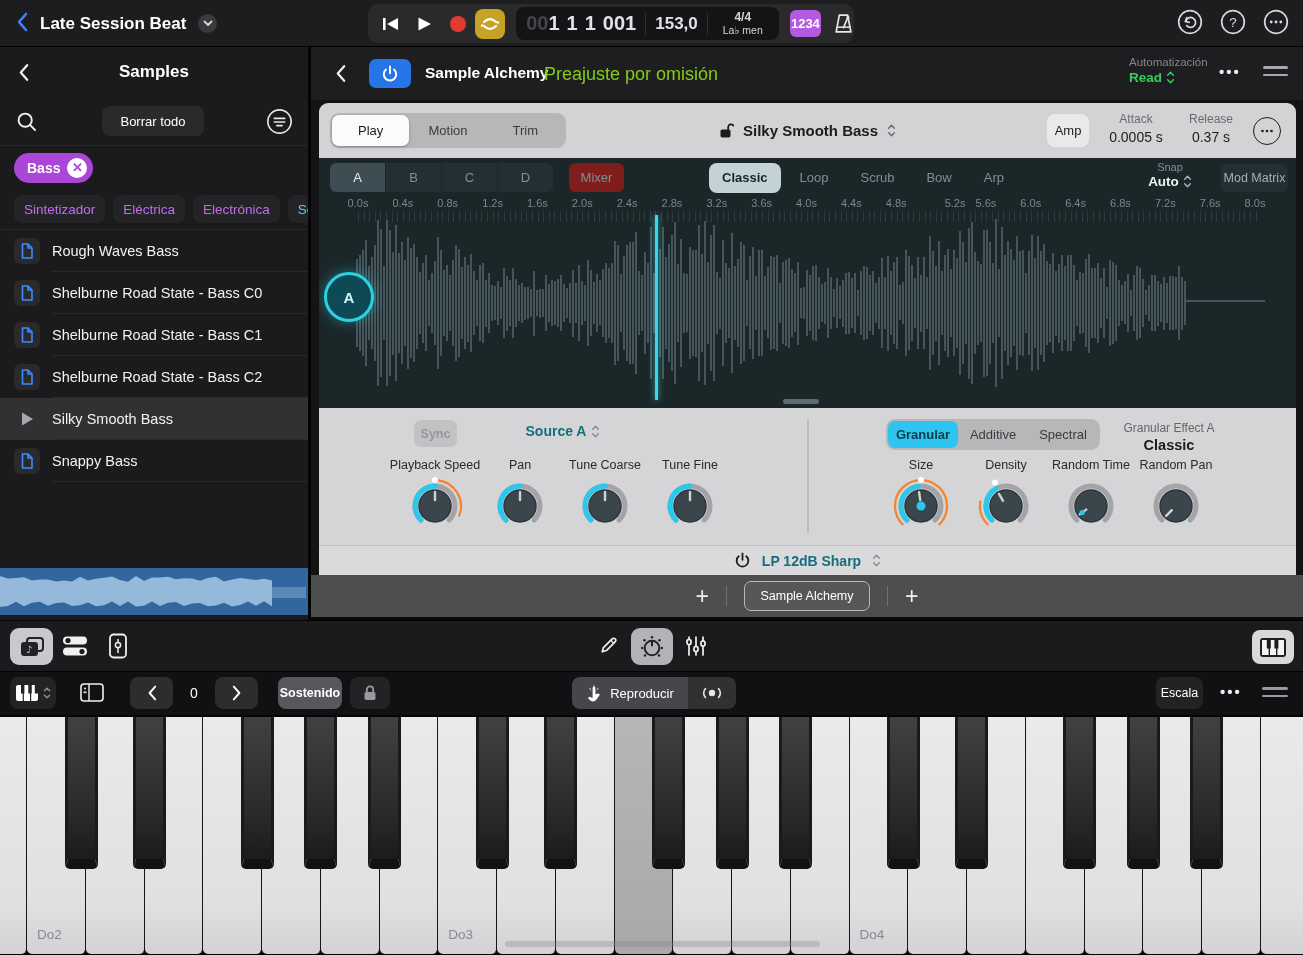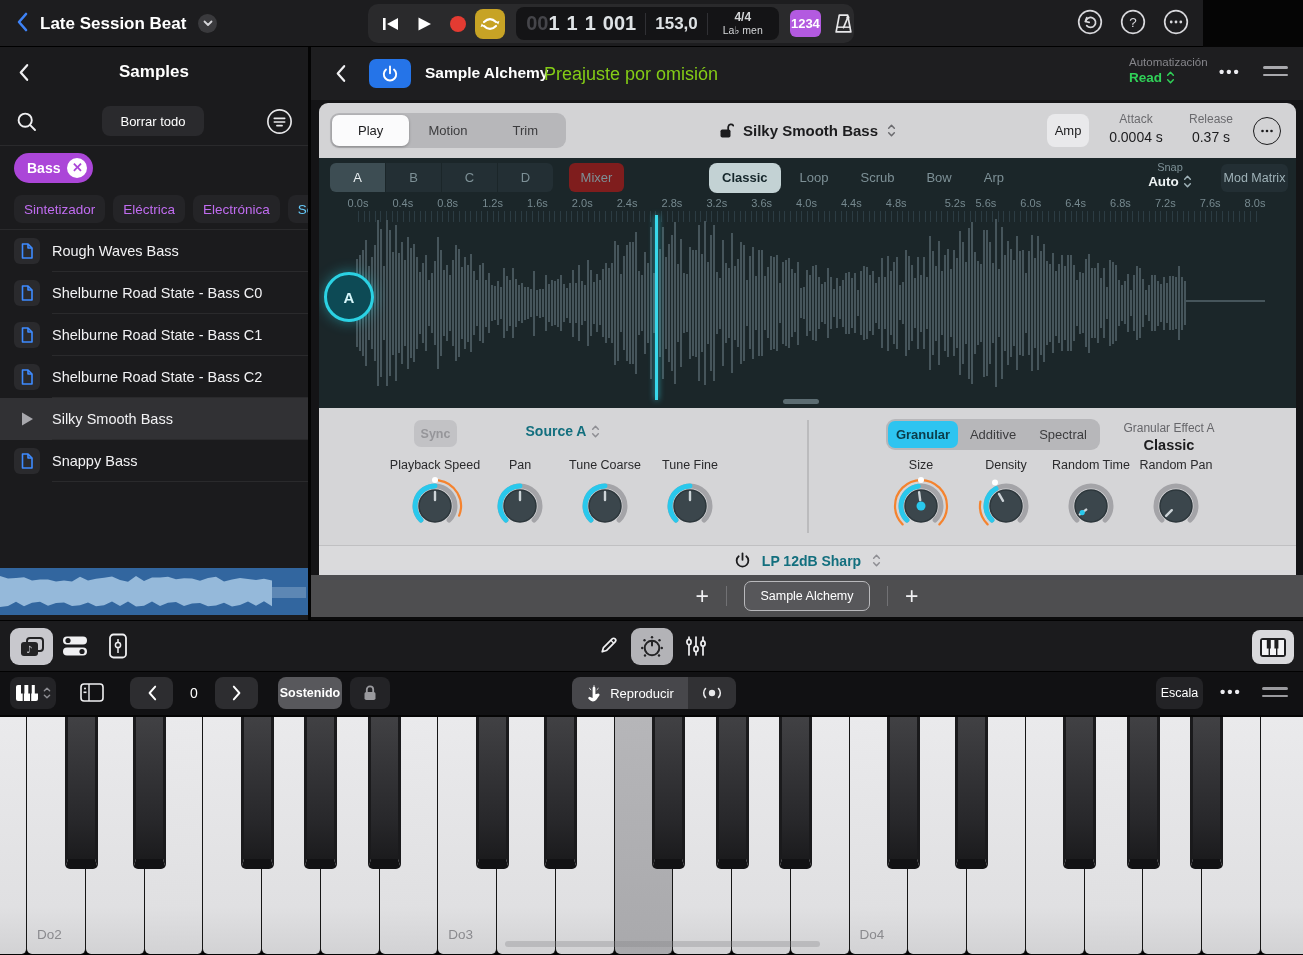--- a/index.html
+++ b/index.html
@@ -1,18 +1,18 @@
 <!DOCTYPE html>
 <html><head>
 <meta charset="utf-8">
 <style>
   html,body{margin:0;padding:0;background:#000}
   #stage{position:relative;width:1303px;height:955px;background:#050505;font-family:"Liberation Sans",sans-serif;overflow:hidden}
   
-  #topbar{position:absolute;left:0;top:0;width:1203px;height:47px;background:#1d1d1f;border-bottom:1px solid #000;box-sizing:border-box}
+  #topbar{position:absolute;left:0;top:0;width:1303px;height:47px;background:#1d1d1f;border-bottom:1px solid #000;box-sizing:border-box}
   #tb-left{position:absolute;left:16px;top:0;height:47px;display:flex;align-items:center;gap:12px}
   #tb-title{color:#fff;font-size:17px;font-weight:700}
   #tb-dd{width:19px;height:19px;border-radius:50%;background:#3a3a3d;display:flex;align-items:center;justify-content:center}
   #transport{position:absolute;left:368px;top:4px;width:486px;height:39px;background:#2a2a2c;border-radius:10px;display:flex;align-items:center;padding-left:6px;box-sizing:border-box}
   .tbtn{width:42px;display:flex;justify-content:center;align-items:center}
   #loop-btn{width:38px;height:30px;background:#c7a325;border-radius:8px;display:flex;align-items:center;justify-content:center}
   #time-display{margin-left:11px;height:33px;background:#141416;border-radius:8px;display:flex;align-items:center;padding:0 10px}
   #bars{font-size:20px;font-weight:700;color:#dfe3e6;white-space:nowrap}
   #bars .dim{color:#45454a}
   #bars .bsp{margin-left:7px}
@@ -381,21 +381,21 @@
           </svg>
         <span>Silky Smooth Bass</span>
         <svg width="9" height="15" viewBox="0 0 9 16">
             <path d="M1.5 5.5 L4.5 2.5 L7.5 5.5" stroke="#6a6a6e" stroke-width="1.6" fill="none" stroke-linecap="round" stroke-linejoin="round"></path>
             <path d="M1.5 10.5 L4.5 13.5 L7.5 10.5" stroke="#6a6a6e" stroke-width="1.6" fill="none" stroke-linecap="round" stroke-linejoin="round"></path>
           </svg>
       </div>
       <div id="amp-pill">Amp</div>
       <div id="attack" class="env">
         <div class="envl">Attack</div>
-        <div class="envv">0.0004 s</div>
+        <div class="envv">0.0005 s</div>
       </div>
       <div id="release" class="env">
         <div class="envl">Release</div>
         <div class="envv">0.37 s</div>
       </div>
       <div id="tb-more">
           <svg width="16" height="16" viewBox="0 0 16 16">
             <circle cx="3.5" cy="8" r="1.3" fill="#1c1c1e"></circle>
             <circle cx="8" cy="8" r="1.3" fill="#1c1c1e"></circle>
             <circle cx="12.5" cy="8" r="1.3" fill="#1c1c1e"></circle>

